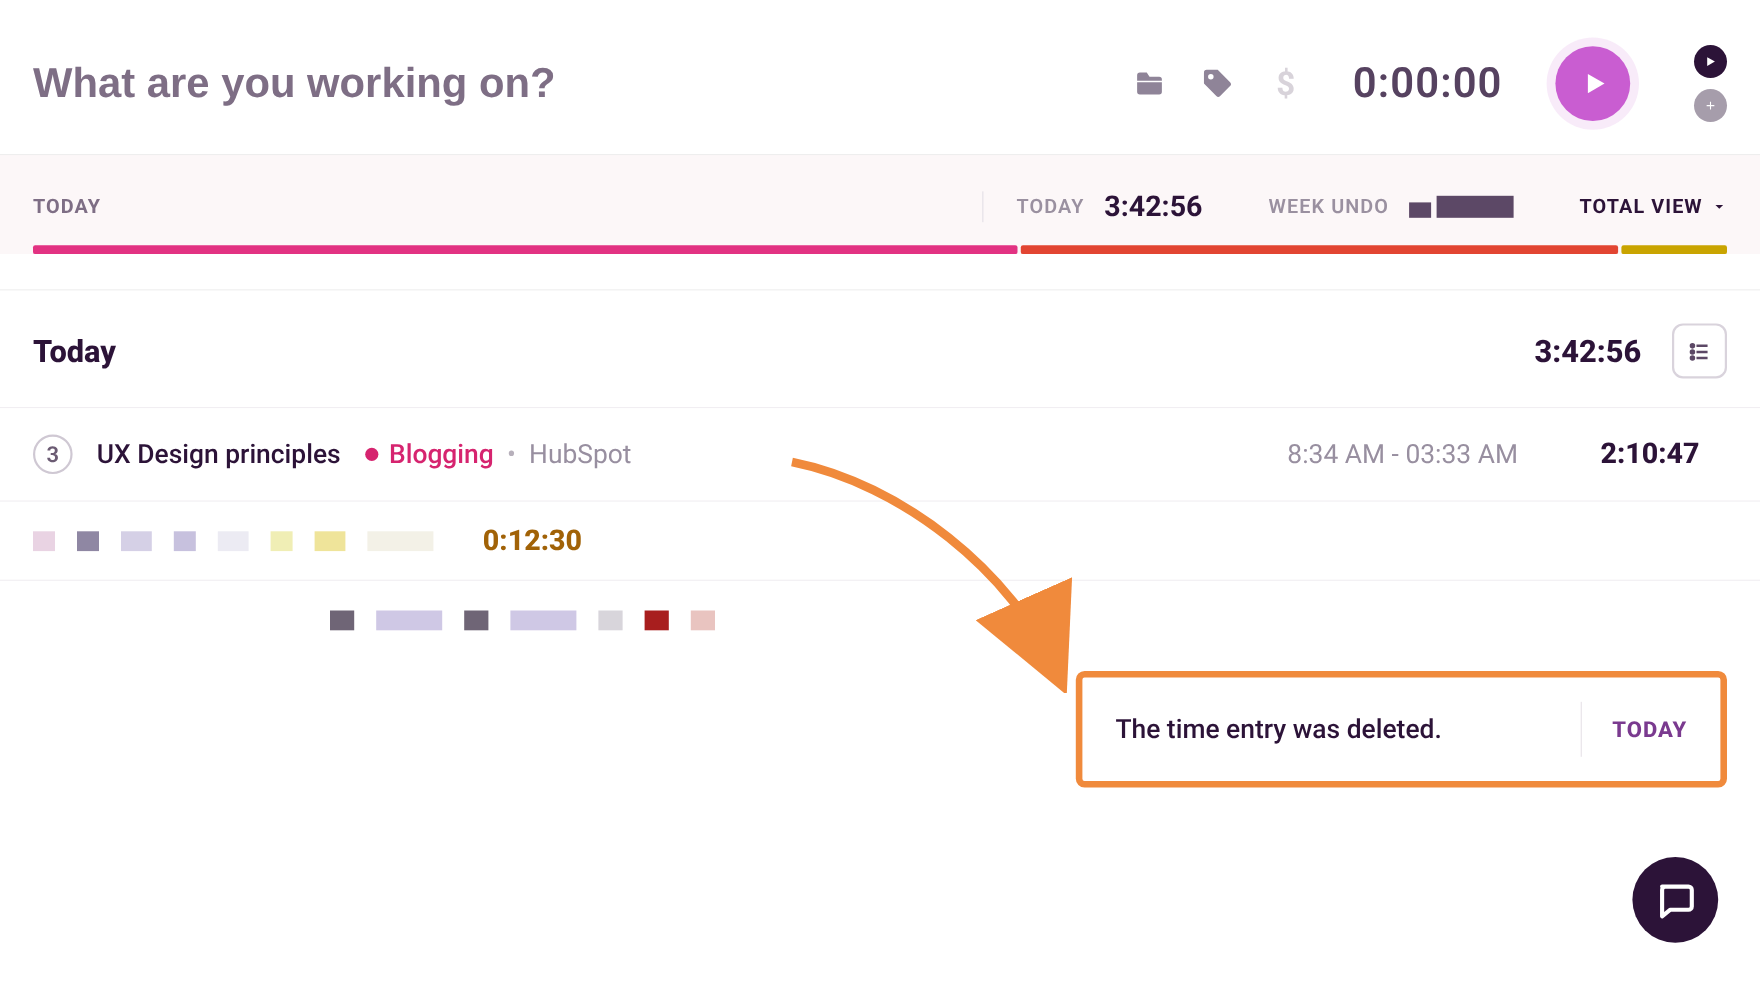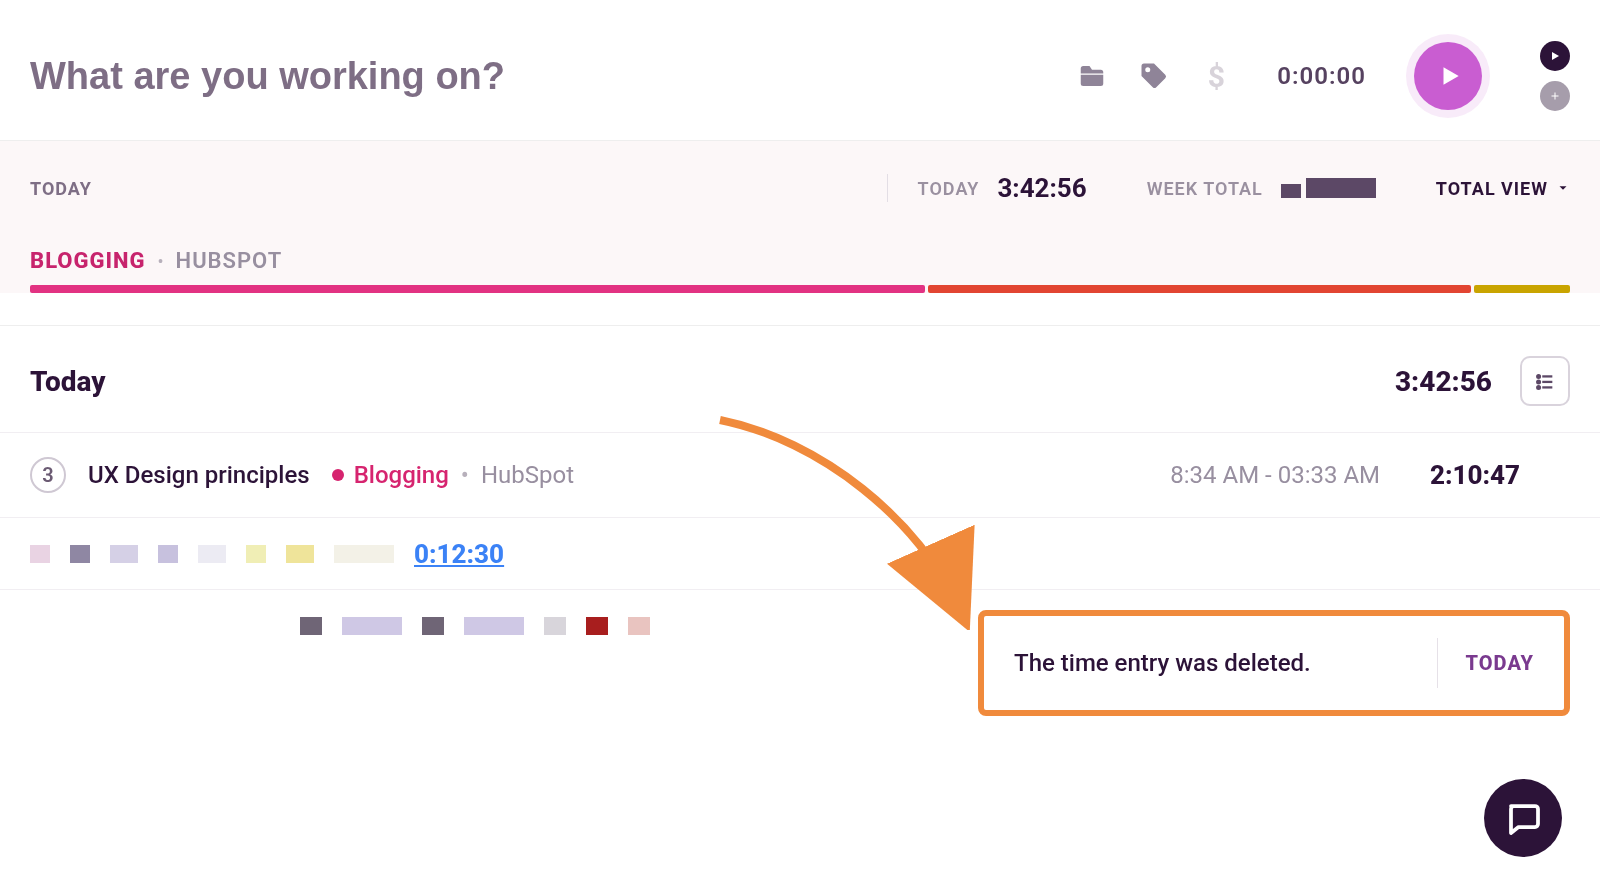--- a/index.html
+++ b/index.html
@@ -6,21 +6,21 @@
   html, body { width: 1600px; height: 895px; font-family: -apple-system, BlinkMacSystemFont, "Segoe UI", Roboto, Helvetica, Arial, sans-serif; background: #fff; color: #2c1338; }
 
   
   .timer-bar { display: flex; align-items: center; padding: 42px 30px 30px 30px; height: 140px; justify-content: space-between; }
   .task-input { flex: 1; border: none; outline: none; font-size: 38px; font-weight: 600; color: #7e6e85; background: transparent; }
   .task-input::placeholder { color: #7e6e85; }
   .timer-actions { display: flex; align-items: center; gap: 30px; }
   .icon-btn { width: 32px; height: 32px; display: flex; align-items: center; justify-content: center; color: #95a; cursor: pointer; }
   .folder-icon svg, .tag-icon svg, .dollar-icon svg { width: 30px; height: 30px; }
   .dollar-icon { color: #d8d3da; font-size: 30px; font-weight: 700; }
-  .timer-display { font-size: 24px; font-weight: 600; color: #564260; letter-spacing: 1px; margin-left: 15px; }
+  .timer-display { font-size: 38px; font-weight: 600; color: #564260; letter-spacing: 1px; margin-left: 15px; }
   .play-btn { width: 68px; height: 68px; border-radius: 50%; background: #c95dd1; display: flex; align-items: center; justify-content: center; cursor: pointer; box-shadow: 0 0 0 8px rgba(201,93,209,0.12); margin-left: 18px; }
   .play-btn svg { width: 26px; height: 26px; fill: #fff; margin-left: 4px; }
   .mode-stack { display: flex; flex-direction: column; gap: 10px; margin-left: 28px; }
   .mode-btn { width: 30px; height: 30px; border-radius: 50%; background: #2c1338; display: flex; align-items: center; justify-content: center; cursor: pointer; }
   .mode-btn.secondary { background: #a69dab; }
   .mode-btn svg { width: 12px; height: 12px; fill: #fff; }
 
   
   .summary { background: #fcf7f8; border-top: 1px solid #eee; padding: 0 30px; }
   .summary-row { display: flex; align-items: center; padding: 32px 0 20px 0; }
@@ -53,21 +53,21 @@
 
   .entry { display: flex; align-items: center; padding: 24px 30px; border-top: 1px solid #f1eef2; position: relative; }
   .entry .count { width: 36px; height: 36px; border: 2px solid #cfc8d3; border-radius: 50%; display: flex; align-items: center; justify-content: center; font-size: 20px; font-weight: 600; color: #6b5b73; margin-right: 22px; }
   .entry .title { font-size: 24px; font-weight: 500; color: #2c1338; margin-right: 22px; text-align: right; }
   .entry .proj { display: flex; align-items: center; font-size: 24px; }
   .entry .proj .pdot { width: 12px; height: 12px; border-radius: 50%; background: #d6246f; margin-right: 10px; }
   .entry .proj .pname { color: #d6246f; font-weight: 500; }
   .entry .proj .psep { color: #b7b0bb; margin: 0 12px; }
   .entry .proj .pclient { color: #988fa0; }
   .entry .times { margin-left: auto; font-size: 24px; color: #988fa0; margin-right: 50px; }
-  .entry .dur { font-size: 26px; font-weight: 800; color: #2c1338; min-width: 140px; text-align: left; }
+  .entry .dur { font-size: 26px; font-weight: 800; color: #2c1338; min-width: 140px; text-align: center; }
 
   .entry.blurred .blk { height: 18px; background: #cfc8e5; display: inline-block; margin-right: 20px; }
   .entry.blurred { gap: 0; }
 
   
   .yesterday { background: #fdf8f9; border-top: 1px solid #eee; padding: 60px 30px 30px 30px; display: flex; align-items: center; }
   .yesterday-title { font-size: 28px; font-weight: 800; color: #2c1338; }
   .yesterday .blur-val { margin-left: auto; width: 50px; height: 22px; background: #b0a8b6; }
 
   
@@ -128,37 +128,32 @@
   <div class="summary">
     <div class="summary-row">
       <div class="summary-label">TODAY</div>
       <div style="flex:1"></div>
       <div class="divider"></div>
       <div class="today-block" style="margin-left:0;">
         <span class="lbl">TODAY</span>
         <span class="val">3:42:56</span>
       </div>
       <div class="week-block">
-        <span class="lbl">WEEK TOTAL</span>
+        <span class="lbl">WEEK UNDO</span>
         <div class="week-chart">
           <span style="height:14px"></span>
           <span style="height:20px;width:70px;"></span>
         </div>
       </div>
       <div class="list-view">
         <span>TOTAL VIEW</span>
         <svg viewBox="0 0 24 24">
             <path d="M6 9l6 6 6-6z"></path>
           </svg>
       </div>
-    </div>
-    <div class="project-line">
-      <span class="name">BLOGGING</span>
-      <span class="dot">•</span>
-      <span class="client">HUBSPOT</span>
     </div>
     <div class="bar-track">
       <div class="bar-seg" style="background:#e23282;flex:56"></div>
       <div class="bar-seg" style="background:#e24532;flex:34"></div>
       <div class="bar-seg" style="background:#c9a400;flex:6"></div>
     </div>
   </div>
 
   <div class="day">
     <div class="day-header">
@@ -191,21 +186,21 @@
 
     <div class="entry blurred" style="height:72px;">
       <span class="blk" style="width:20px;background:#e9d3e3;"></span>
       <span class="blk" style="width:20px;background:#8f87a3;"></span>
       <span class="blk" style="width:28px;background:#d5d0e6;"></span>
       <span class="blk" style="width:20px;background:#c7c1de;"></span>
       <span class="blk" style="width:28px;background:#ecebf3;"></span>
       <span class="blk" style="width:20px;background:#f0eeb5;"></span>
       <span class="blk" style="width:28px;background:#efe49a;"></span>
       <span class="blk" style="width:60px;background:#f3f1e7;"></span>
-      <div class="dur" style="color:#3b82f6;text-decoration:underline;">0:12:30</div>
+      <div class="dur" style="color:#a16207;">0:12:30</div>
     </div>
 
     <div class="entry blurred" style="height:72px;">
       <span style="width:270px"></span>
       <span class="blk" style="width:22px;background:#6f6576;"></span>
       <span class="blk" style="width:60px;"></span>
       <span class="blk" style="width:22px;background:#6f6576;"></span>
       <span class="blk" style="width:60px;"></span>
       <span class="blk" style="width:22px;background:#d8d5db;"></span>
       <span class="blk" style="width:22px;background:#a81e1e;"></span>

